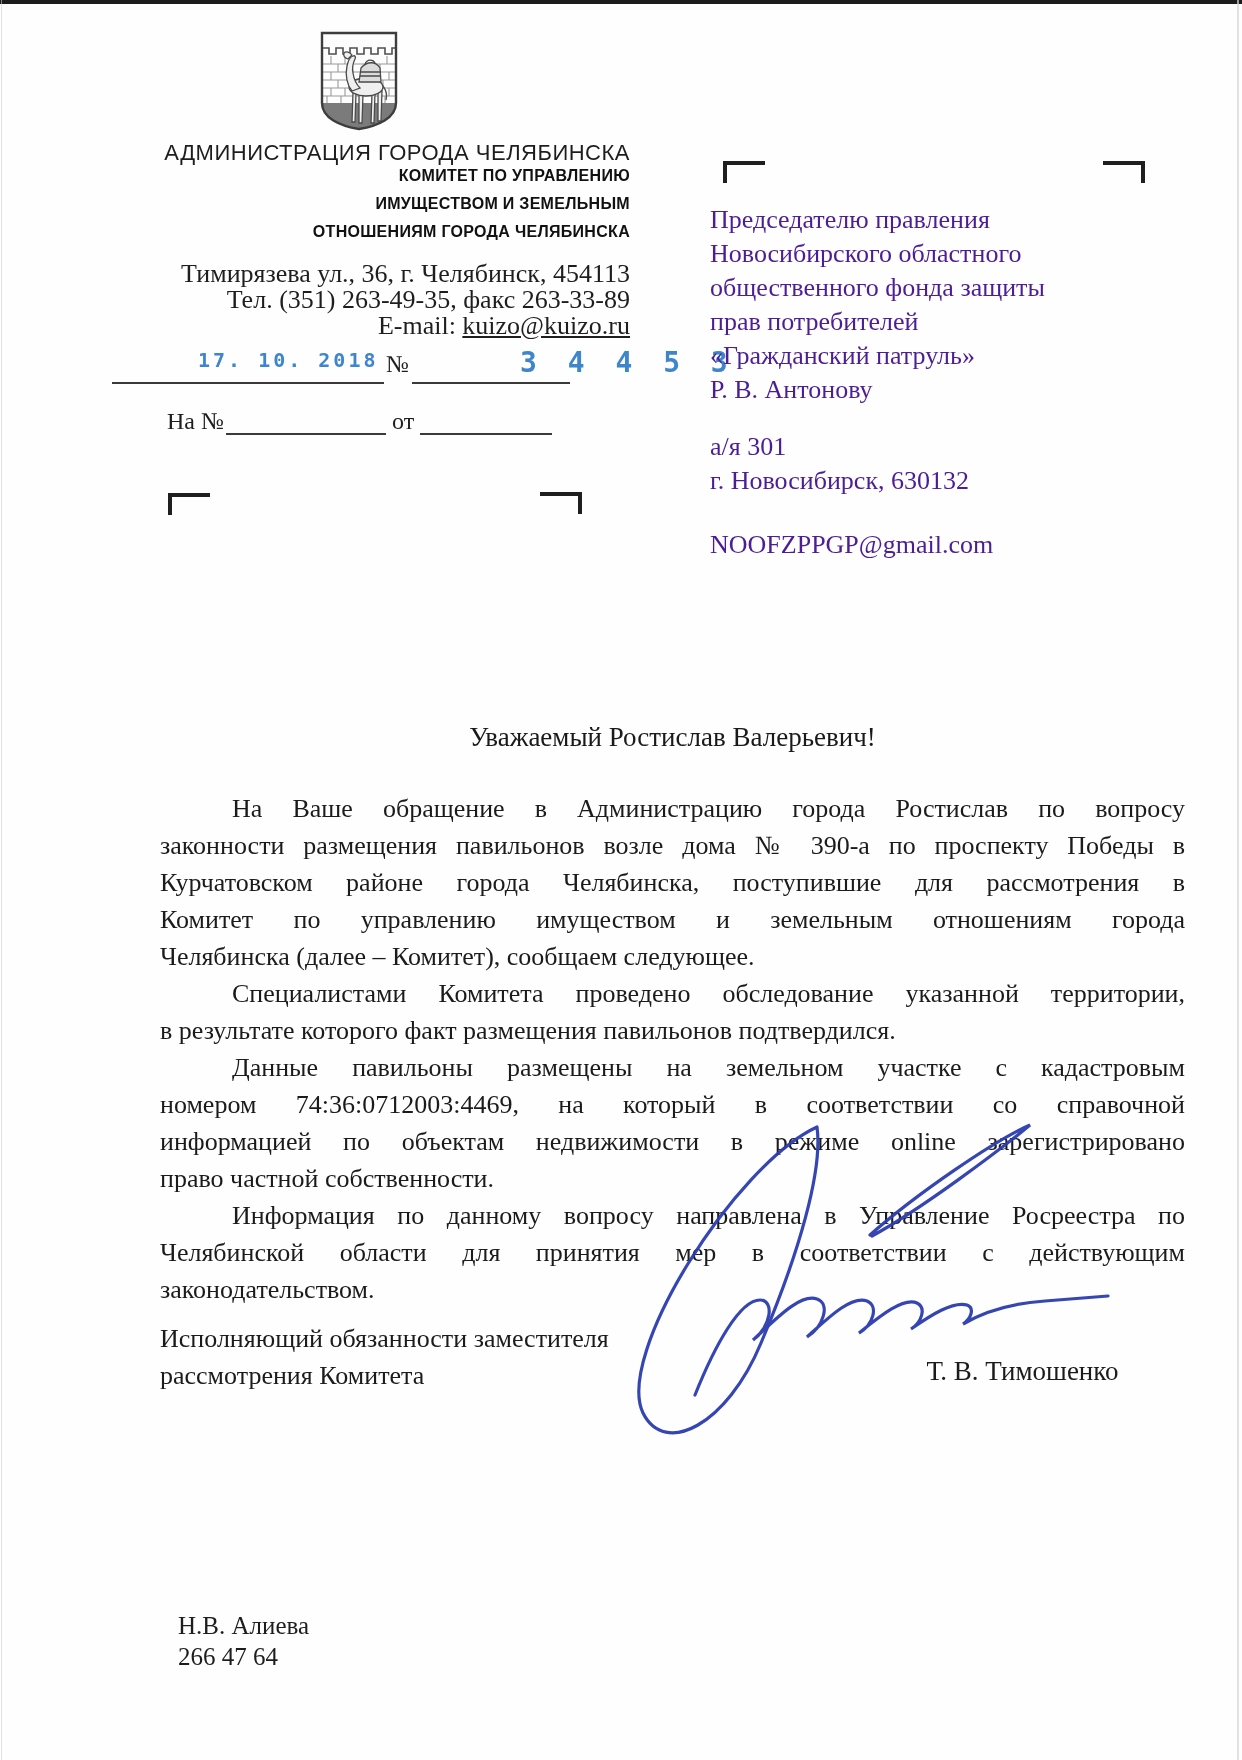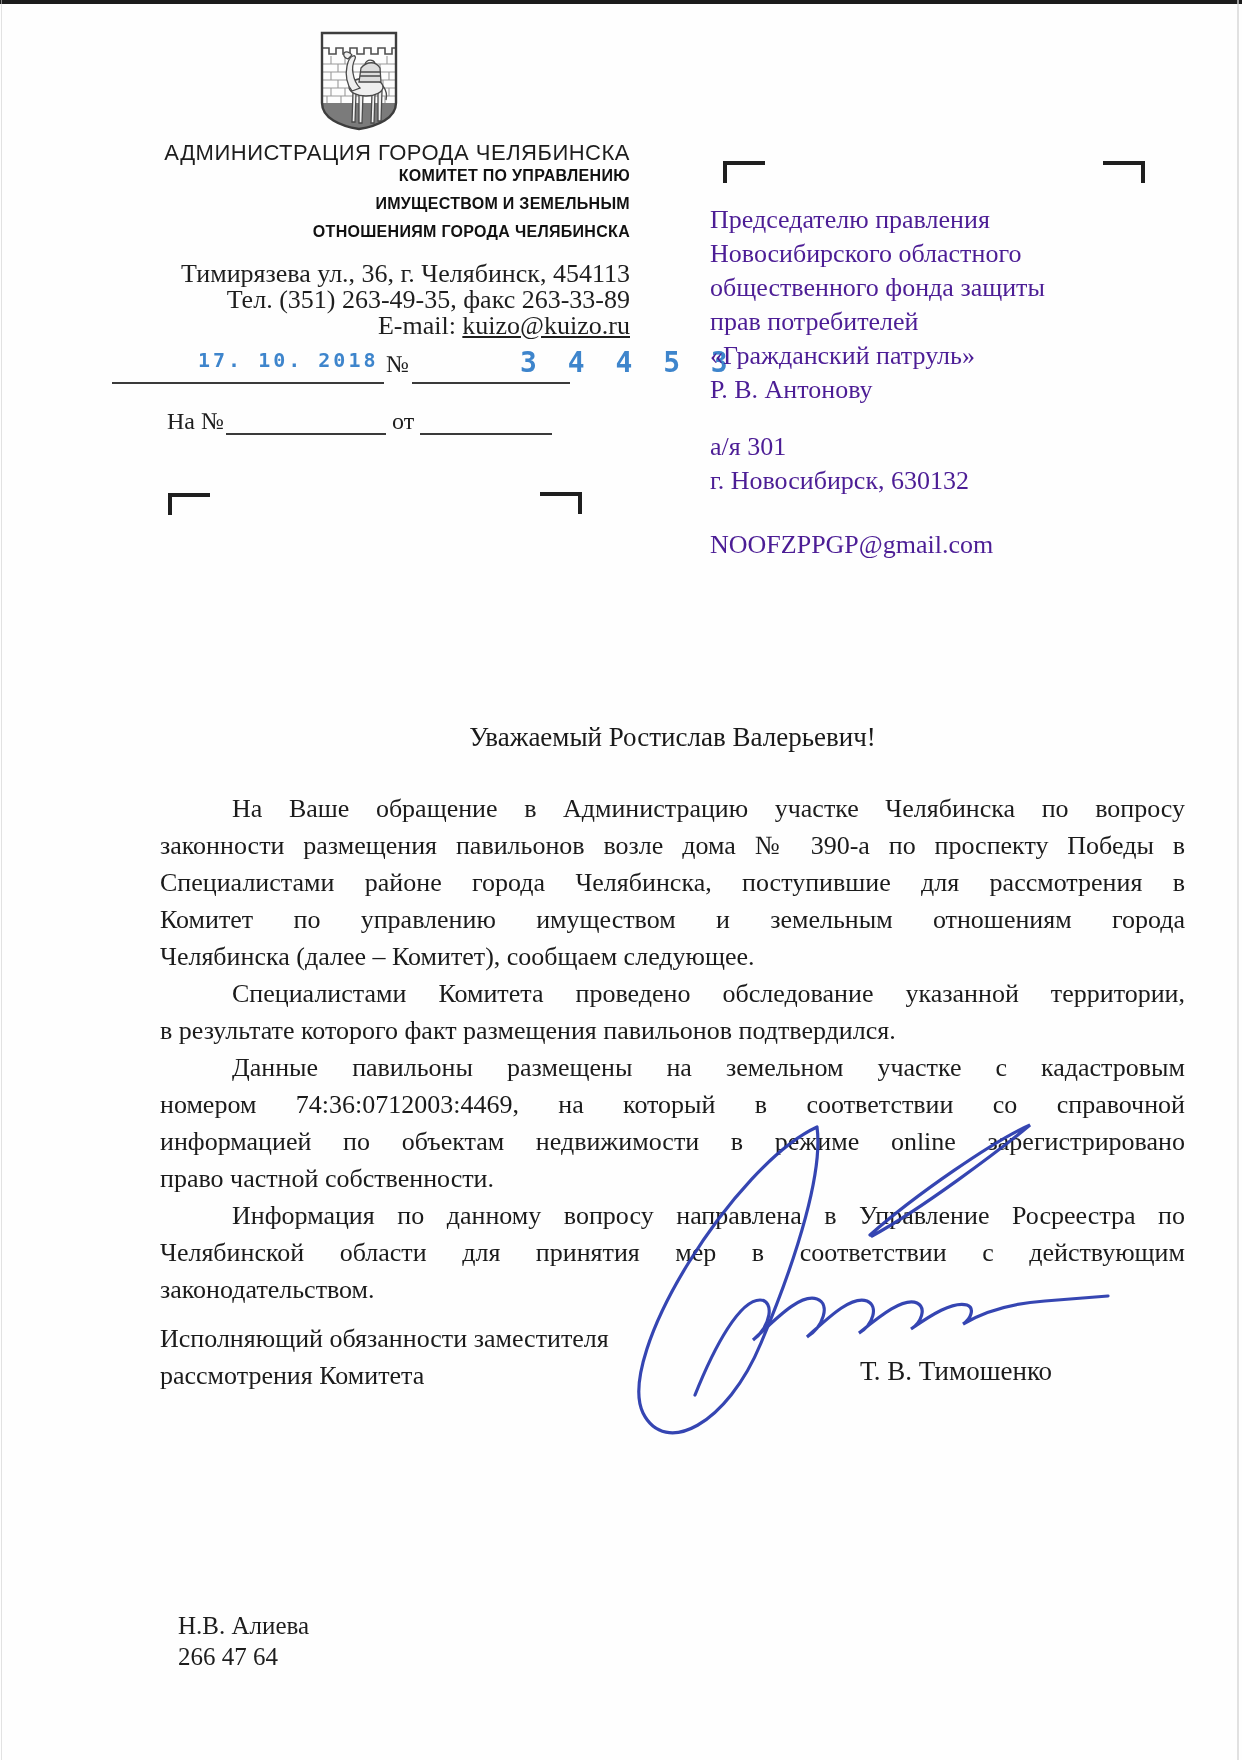--- a/index.html
+++ b/index.html
@@ -35,21 +35,21 @@
 
   .salutation{left:160px;width:1025px;text-align:center;font-size:27px;color:#1a1a1a;}
 
   .body-block{left:160px;top:790px;width:1025px;font-size:26px;color:#1b1b1b;}
   .bl{height:37px;line-height:37px;white-space:nowrap;}
   .jl{text-align:justify;text-align-last:justify;white-space:normal;}
   .ll{text-align:left;}
   .ind{text-indent:72px;}
 
   .sig-label{left:160px;top:1320px;width:760px;font-size:26px;line-height:37px;color:#1b1b1b;}
-  .sig-name{left:860px;top:1356px;width:325px;text-align:left;font-size:27px;color:#1b1b1b;}
+  .sig-name{left:860px;top:1356px;width:325px;text-align:center;font-size:27px;color:#1b1b1b;}
 
   .executor{left:178px;top:1610px;font-size:25px;line-height:31px;color:#1d1d1d;}
 </style>
 </head>
 <body>
 
 <div class="page">
   <div class="scan-top"></div>
   <div class="scan-left"></div>
   <div class="scan-right"></div>
@@ -142,23 +142,23 @@
   </div>
   <div class="abs rcpt" style="top:430px;">
     <div>а/я 301</div>
     <div>г. Новосибирск, 630132</div>
   </div>
   <div class="abs rcpt" style="top:528px;">NOOFZPPGP@gmail.com</div>
 
   <div class="abs salutation" style="top:722px;">Уважаемый Ростислав Валерьевич!</div>
 
   <div class="abs body-block">
-    <div class="bl jl ind">На Ваше обращение в Администрацию участке Челябинска по вопросу</div>
+    <div class="bl jl ind">На Ваше обращение в Администрацию города Ростислав по вопросу</div>
     <div class="bl jl">законности размещения павильонов возле дома № 390-а по проспекту Победы в</div>
-    <div class="bl jl">Специалистами районе города Челябинска, поступившие для рассмотрения в</div>
+    <div class="bl jl">Курчатовском районе города Челябинска, поступившие для рассмотрения в</div>
     <div class="bl jl">Комитет по управлению имуществом и земельным отношениям города</div>
     <div class="bl ll">Челябинска (далее – Комитет), сообщаем следующее.</div>
     <div class="bl jl ind">Специалистами Комитета проведено обследование указанной территории,</div>
     <div class="bl ll">в результате которого факт размещения павильонов подтвердился.</div>
     <div class="bl jl ind">Данные павильоны размещены на земельном участке с кадастровым</div>
     <div class="bl jl">номером  74:36:0712003:4469,  на  который  в  соответствии  со  справочной</div>
     <div class="bl jl">информацией по объектам недвижимости в режиме online зарегистрировано</div>
     <div class="bl ll">право частной собственности.</div>
     <div class="bl jl ind">Информация по данному вопросу направлена в Управление Росреестра по</div>
     <div class="bl jl">Челябинской области для принятия мер в соответствии с действующим</div>

